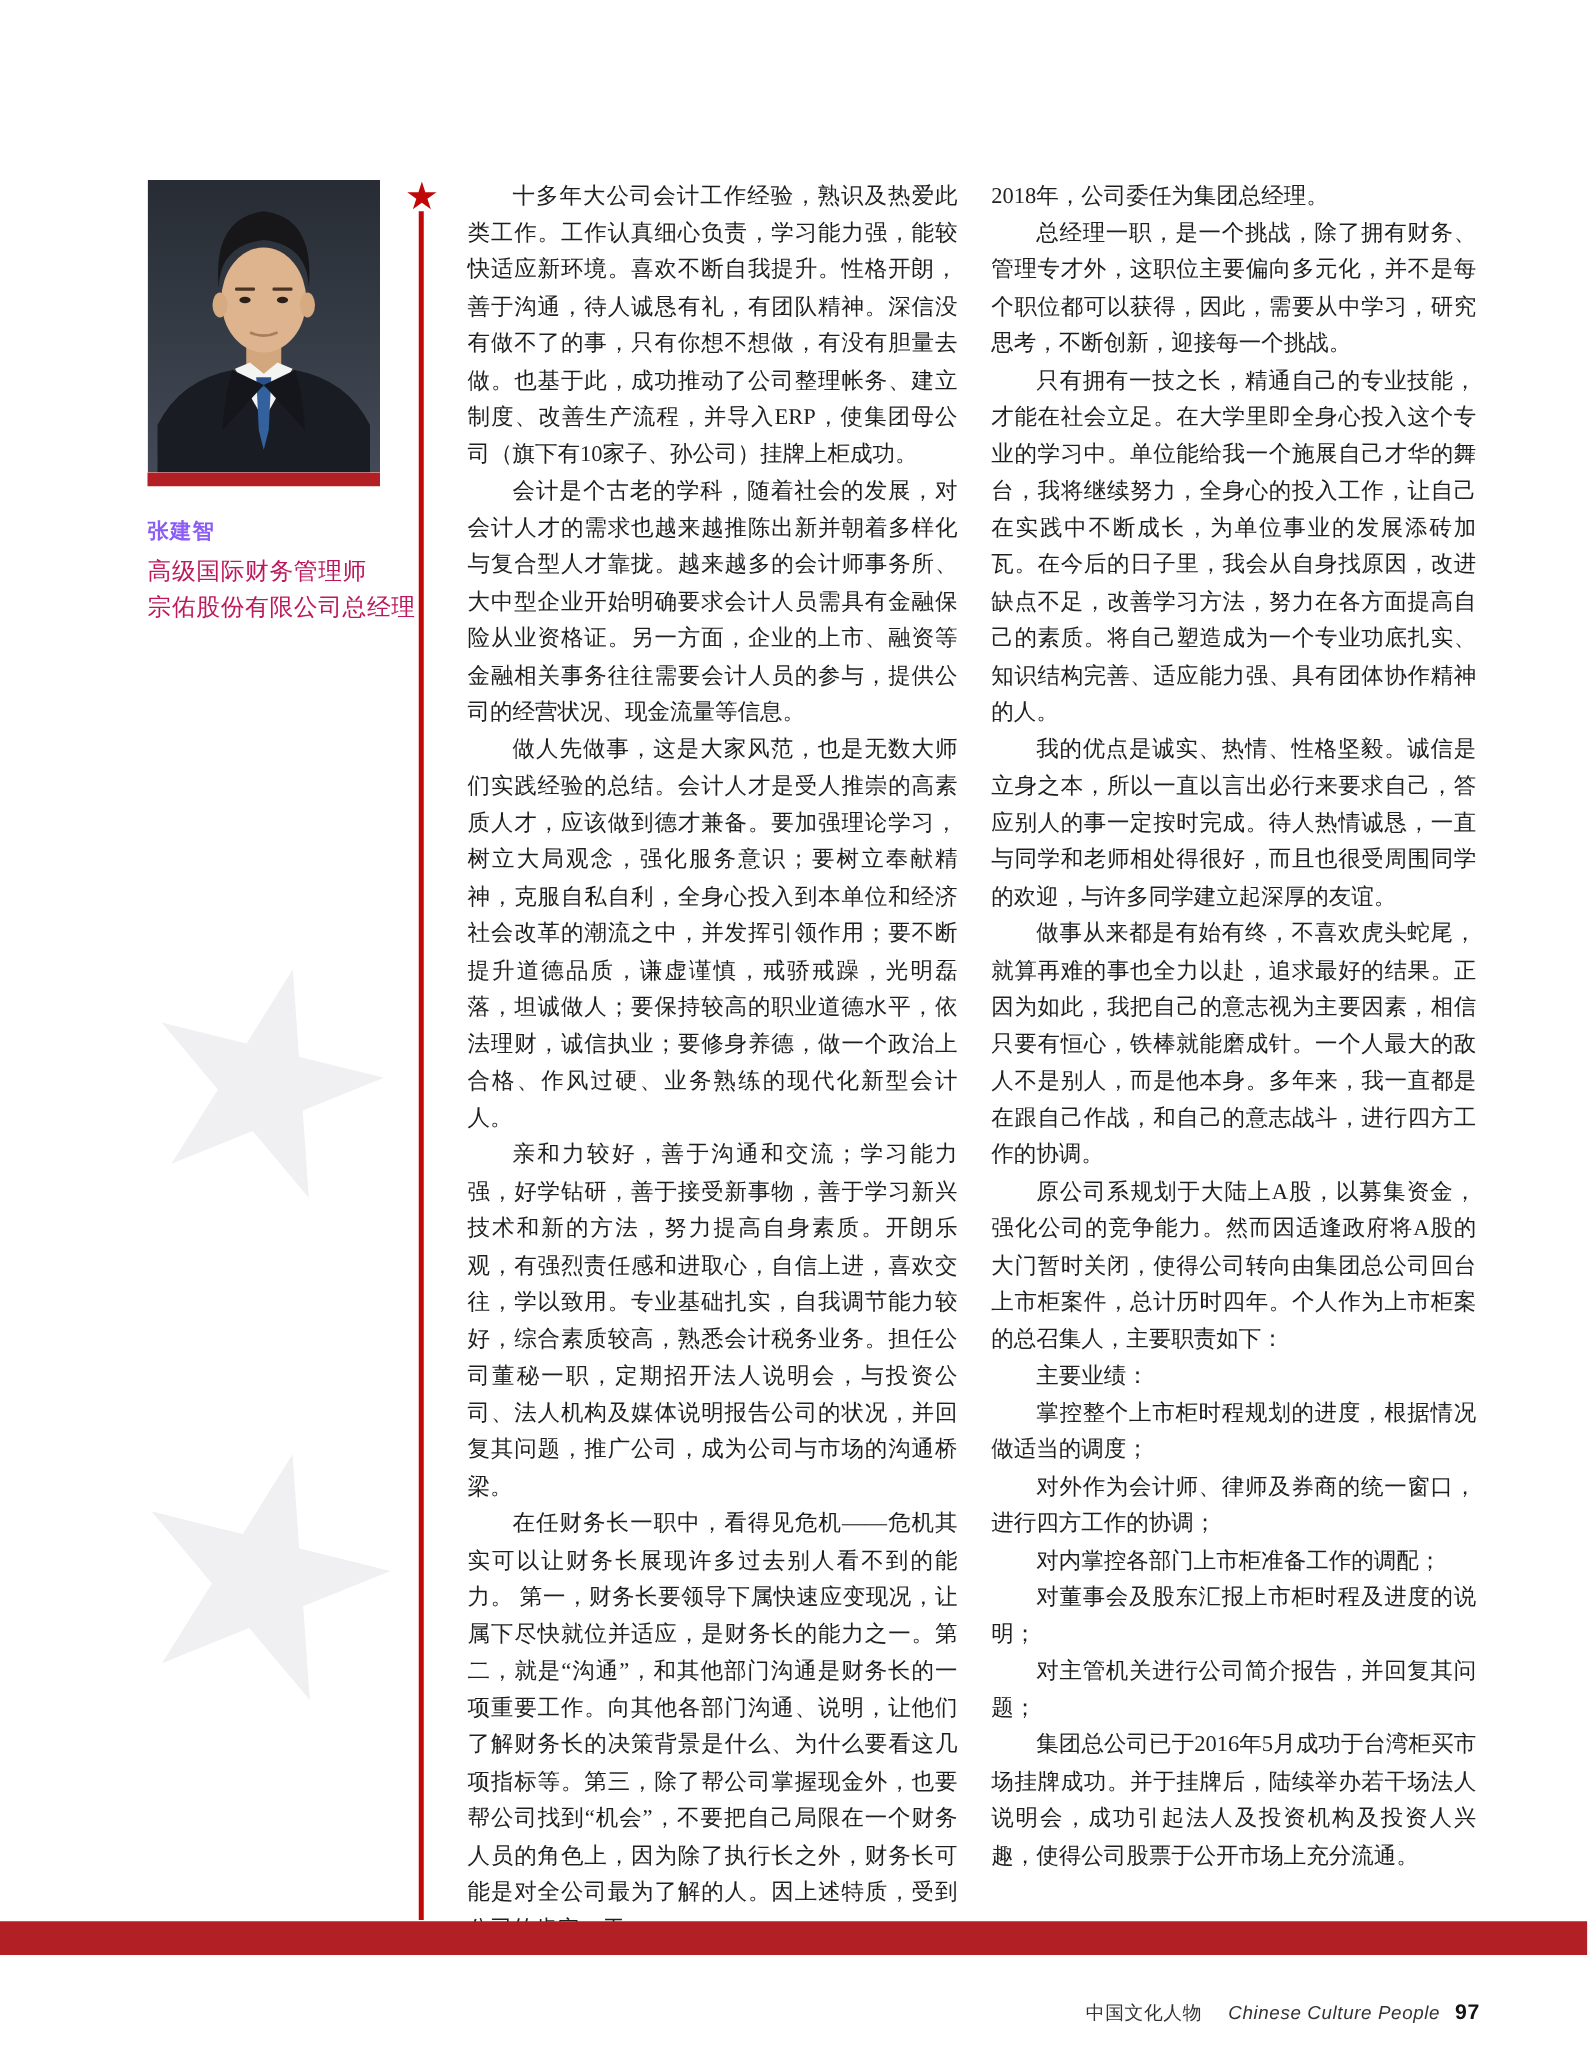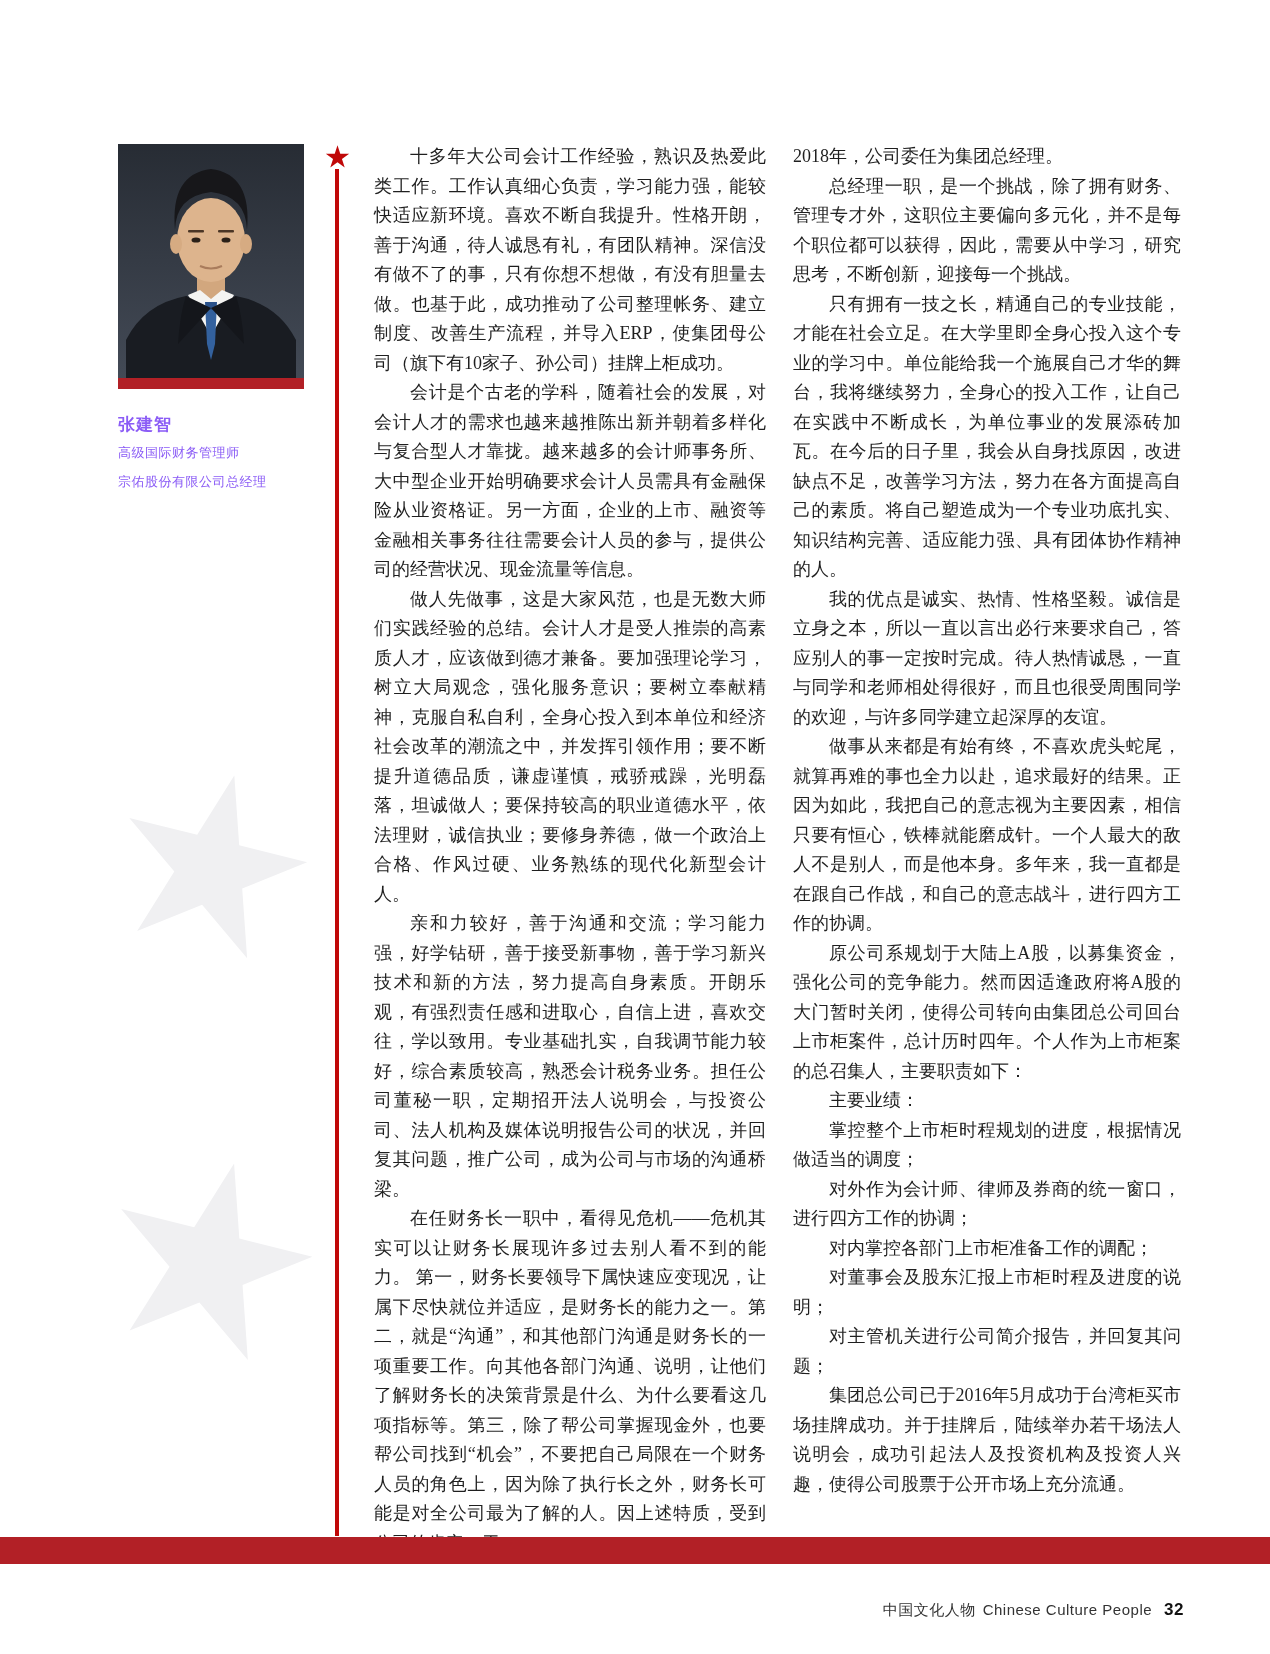--- a/index.html
+++ b/index.html
@@ -27,21 +27,21 @@
     background:var(--bar);z-index:2;
   }
   .profile-name{
     position:absolute;left:118px;top:413px;
     font-family:"Liberation Sans", sans-serif;
     font-size:17px;font-weight:700;color:#8b5cf6;letter-spacing:1px;z-index:2;
   }
   .profile-title{
     position:absolute;left:118px;
     font-family:"Liberation Sans", sans-serif;
-    font-size:13px;color:#8b5cf6;letter-spacing:0.5px;z-index:2;
+    font-size:19px;color:#be185d;letter-spacing:0.5px;z-index:2;
   }
   .profile-title.t1{top:444px;}
   .profile-title.t2{top:473px;}
   .star-top{position:absolute;left:324px;top:144px;z-index:3;}
   .vline{
     position:absolute;left:335px;top:169px;width:4px;height:1367px;
     background:var(--accent);z-index:3;
   }
   .col{
     position:absolute;top:142px;z-index:2;
@@ -56,21 +56,21 @@
   .bottom-bar{
     position:absolute;left:0;top:1537px;width:1270px;height:27px;
     background:var(--bar);z-index:2;
   }
   .footer{
     position:absolute;right:86px;top:1600px;
     font-family:"Liberation Sans", sans-serif;
     font-size:15px;color:#333333;z-index:2;letter-spacing:0.5px;
     white-space:nowrap;
   }
-  .footer .en{margin-left:7px;}
+  .footer .en{margin-left:21px;font-style:italic;}
   .footer .pageno{margin-left:12px;font-weight:700;font-size:17px;color:#111;}
 </style>
 </head>
 <body>
 
 <div class="page">
 
   <svg class="watermark" style="left:105px;top:763px;" width="212" height="212" viewBox="-1.1 -1.1 2.2 2.2">
     <polygon transform="rotate(14)" fill="#f0f0f2" points="0,-1 0.2245,-0.309 0.951,-0.309 0.363,0.118 0.588,0.809 0,0.382 -0.588,0.809 -0.363,0.118 -0.951,-0.309 -0.2245,-0.309"></polygon>
   </svg>
@@ -145,16 +145,16 @@
     <p>掌控整个上市柜时程规划的进度，根据情况做适当的调度；</p>
     <p>对外作为会计师、律师及券商的统一窗口，进行四方工作的协调；</p>
     <p>对内掌控各部门上市柜准备工作的调配；</p>
     <p>对董事会及股东汇报上市柜时程及进度的说明；</p>
     <p>对主管机关进行公司简介报告，并回复其问题；</p>
     <p>集团总公司已于2016年5月成功于台湾柜买市场挂牌成功。并于挂牌后，陆续举办若干场法人说明会，成功引起法人及投资机构及投资人兴趣，使得公司股票于公开市场上充分流通。</p>
   </div>
 
   <div class="bottom-bar"></div>
   <div class="footer">
-    <span>中国文化人物</span><span class="en">Chinese Culture People</span><span class="pageno">32</span>
+    <span>中国文化人物</span><span class="en">Chinese Culture People</span><span class="pageno">97</span>
   </div>
 
 </div>
 
 </body></html>

